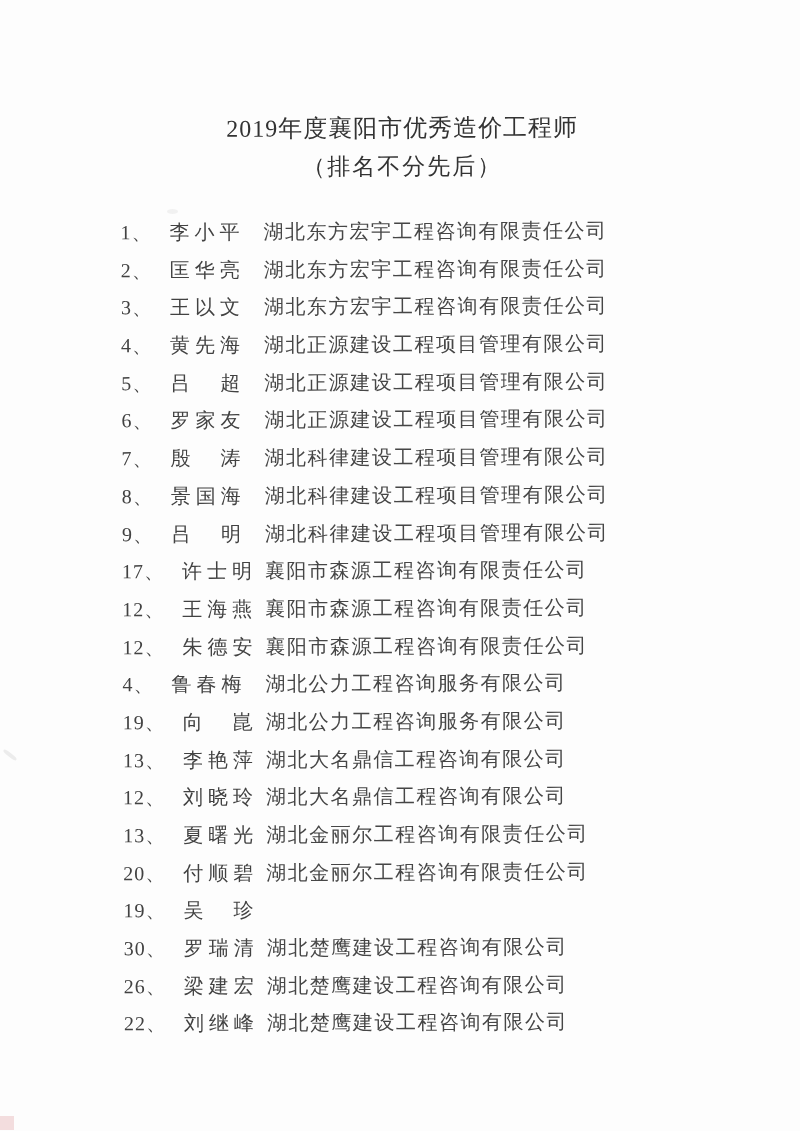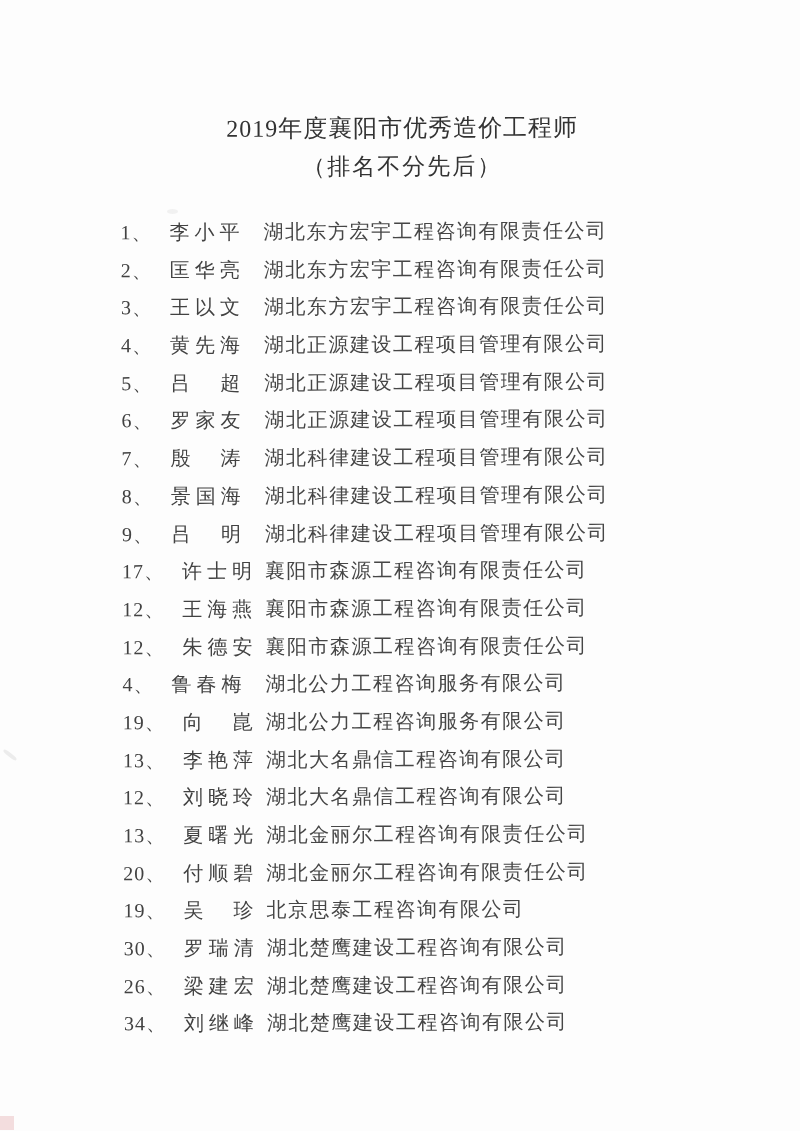--- a/index.html
+++ b/index.html
@@ -174,35 +174,34 @@
     <span class="company">湖北金丽尔工程咨询有限责任公司</span>
   </div>
 
   <div class="row">
     <span class="num">20、</span><span class="name">付顺碧</span>
     <span class="company">湖北金丽尔工程咨询有限责任公司</span>
   </div>
 
   <div class="row">
     <span class="num">19、</span><span class="name">吴　珍</span>
-    <span class="company">北京思泰工程咨询有限公司</span>
   </div>
 
   <div class="row">
     <span class="num">30、</span><span class="name">罗瑞清</span>
     <span class="company">湖北楚鹰建设工程咨询有限公司</span>
   </div>
 
   <div class="row">
     <span class="num">26、</span><span class="name">梁建宏</span>
     <span class="company">湖北楚鹰建设工程咨询有限公司</span>
   </div>
 
   <div class="row">
-    <span class="num">34、</span><span class="name">刘继峰</span>
+    <span class="num">22、</span><span class="name">刘继峰</span>
     <span class="company">湖北楚鹰建设工程咨询有限公司</span>
   </div>
 </div>
   </div>
   <div class="smudge-mid-left"></div>
   <div class="smudge-dot"></div>
   <div class="corner-pink"></div>
 </div>
 
 </body></html>

